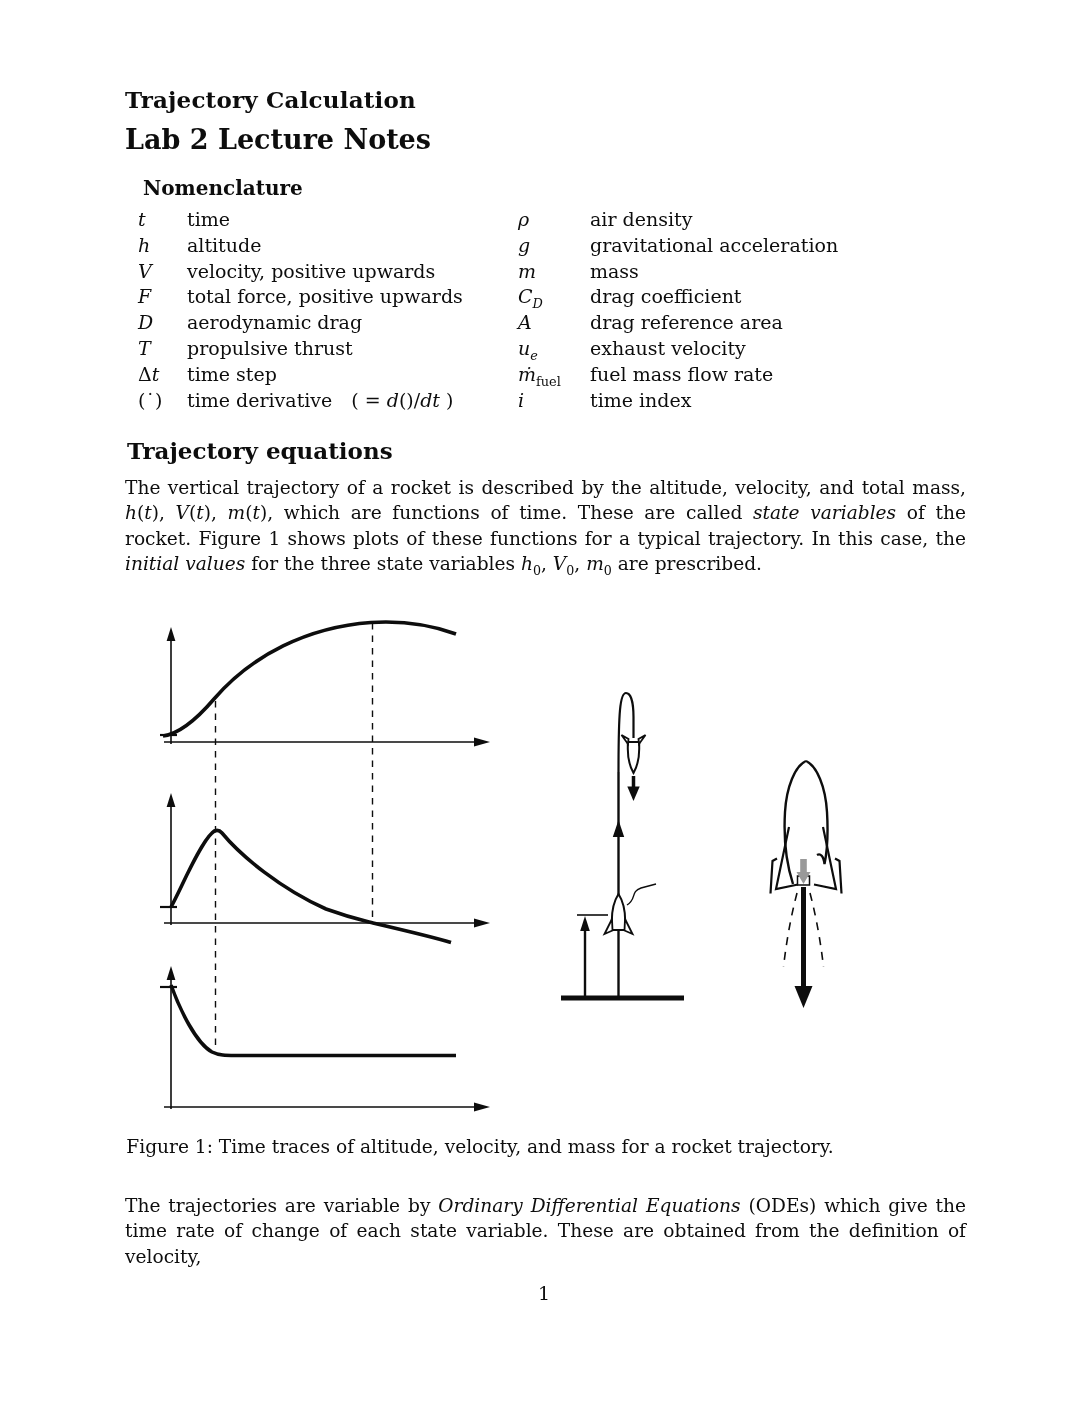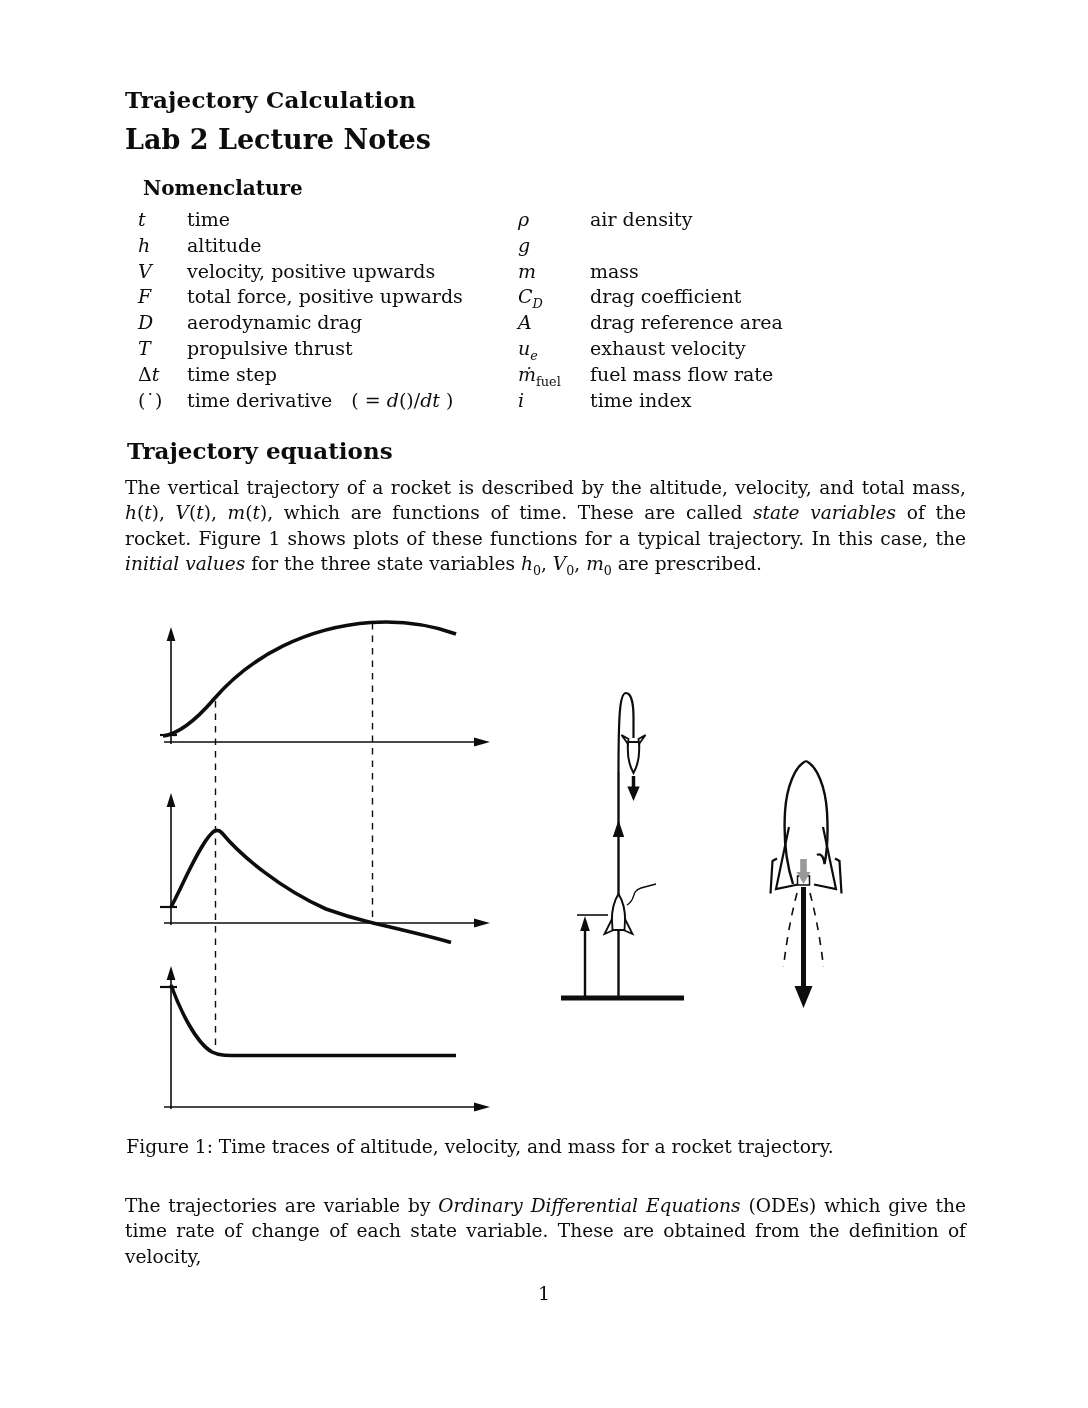--- a/index.html
+++ b/index.html
@@ -75,20 +75,21 @@
     </div>
 </div>
 
 <div class="abs nomcol" id="nom-right">
   <div class="row">
       <span class="sym"><span class="it">ρ</span></span>
       <span><span>air density</span></span>
     </div>
   <div class="row">
       <span class="sym"><span class="it">g</span></span>
+      <span><span>gravitational acceleration</span></span>
     </div>
   <div class="row">
       <span class="sym"><span class="it">m</span></span>
       <span><span>mass</span></span>
     </div>
   <div class="row">
       <span class="sym"><span class="it">C</span><sub class="it">D</sub></span>
       <span><span>drag coefficient</span></span>
     </div>
   <div class="row">

